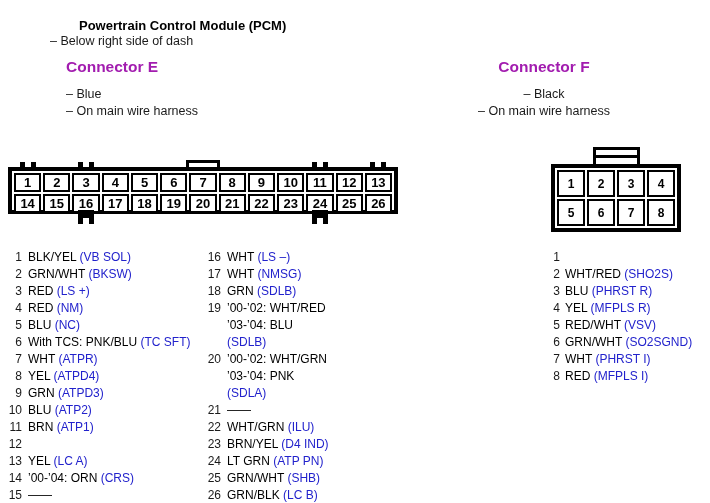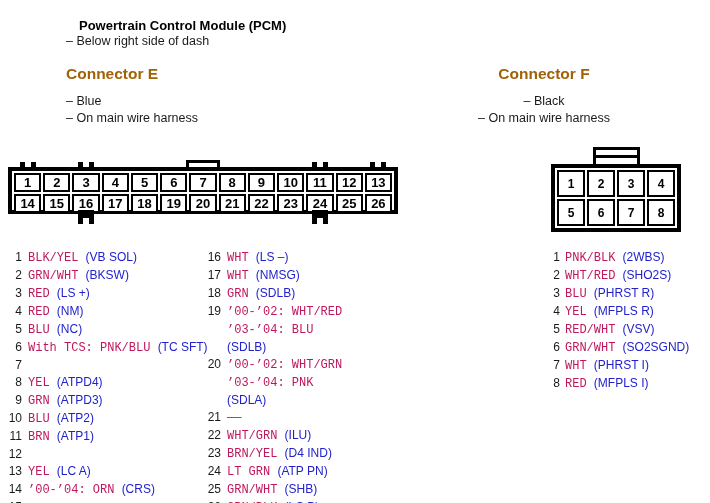--- a/index.html
+++ b/index.html
@@ -7,25 +7,25 @@
     width:710px; height:503px; background:#ffffff; overflow:hidden;
     font-family:"Liberation Sans", sans-serif; color:#1a1a1a; position:relative;
   }
   .page { position:absolute; inset:0; }
 
   
   .page-title {
     position:absolute; left:66px; top:5px; margin:13px;
     font-size:13px; font-weight:bold; color:#000; white-space:nowrap;
   }
-  .title-note { position:absolute; left:66px; top:33px; font-size:12.5px; line-height:17px; }
+  .title-note { position:absolute; left:50px; top:33px; font-size:12.5px; line-height:17px; }
   .conn-header { position:absolute; top:58px; }
   .e-header { left:66px; }
   .f-header { left:478px;text-align:center; }
-  .conn-header h2 { margin:7px 0 10px 0; font-size:15.5px; font-weight:bold; color:#a16207; white-space:nowrap; }
+  .conn-header h2 { margin:0 0 10px 0; font-size:15.5px; font-weight:bold; color:#a21caf; white-space:nowrap; }
   .conn-header .note { font-size:12.5px; line-height:17px; white-space:nowrap; }
 
   
   .conn-e { position:absolute; left:8px; top:159px; width:390px; height:67px; }
   .e-body {
     position:absolute; left:0; top:8px; width:390px; height:47px;
     border:4px solid #000; box-sizing:border-box; background:#fff;
     display:grid; grid-template-columns:repeat(13,1fr); grid-auto-rows:1fr;
     gap:2px; padding:2px;
   }
@@ -64,21 +64,21 @@
   
   .pin-list { position:absolute; top:249px; font-size:12px; line-height:17px; }
   .list-e1 { left:8px;   width:198px; }
   .list-e2 { left:206px; width:228px; }
   .list-f  { left:547px; width:160px; }
   .pin-row { display:flex; }
   .pin-num { width:14px; text-align:right; margin-right:6px; flex:none; }
   .list-e2 .pin-num { width:15px; }
   .list-f  .pin-num { width:13px; margin-right:5px; }
   .pin-desc { flex:1; white-space:nowrap; }
-  .wire { color:#be185d;font-family:Liberation Mono, monospace; }
+  .wire { color:#000000; }
   .sig  { color:#2222cc;margin-top:45px; }
 </style>
 </head>
 <body>
 
 <div class="page">
 
   <h1 class="page-title">Powertrain Control Module (PCM)</h1>
   <div class="title-note">– Below right side of dash</div>
 
@@ -166,20 +166,21 @@
       <div class="pin-row">
         <span class="pin-num">5</span>
         <span class="pin-desc"><span class="wire">BLU </span><span class="sig">(NC)</span></span>
       </div>
       <div class="pin-row">
         <span class="pin-num">6</span>
         <span class="pin-desc"><span class="wire">With TCS: PNK/BLU </span><span class="sig">(TC SFT)</span></span>
       </div>
       <div class="pin-row">
         <span class="pin-num">7</span>
+        <span class="pin-desc"><span class="wire">WHT </span><span class="sig">(ATPR)</span></span>
       </div>
       <div class="pin-row">
         <span class="pin-num">8</span>
         <span class="pin-desc"><span class="wire">YEL </span><span class="sig">(ATPD4)</span></span>
       </div>
       <div class="pin-row">
         <span class="pin-num">9</span>
         <span class="pin-desc"><span class="wire">GRN </span><span class="sig">(ATPD3)</span></span>
       </div>
       <div class="pin-row">
@@ -248,21 +249,20 @@
         <span class="pin-desc"><span class="wire">GRN/WHT </span><span class="sig">(SHB)</span></span>
       </div>
       <div class="pin-row">
         <span class="pin-num">26</span>
         <span class="pin-desc"><span class="wire">GRN/BLK </span><span class="sig">(LC B)</span></span>
       </div>
     </div>
   <div class="pin-list list-f">
       <div class="pin-row">
         <span class="pin-num">1</span>
-        <span class="pin-desc"><span class="wire">PNK/BLK </span><span class="sig">(2WBS)</span></span>
       </div>
       <div class="pin-row">
         <span class="pin-num">2</span>
         <span class="pin-desc"><span class="wire">WHT/RED </span><span class="sig">(SHO2S)</span></span>
       </div>
       <div class="pin-row">
         <span class="pin-num">3</span>
         <span class="pin-desc"><span class="wire">BLU </span><span class="sig">(PHRST R)</span></span>
       </div>
       <div class="pin-row">

